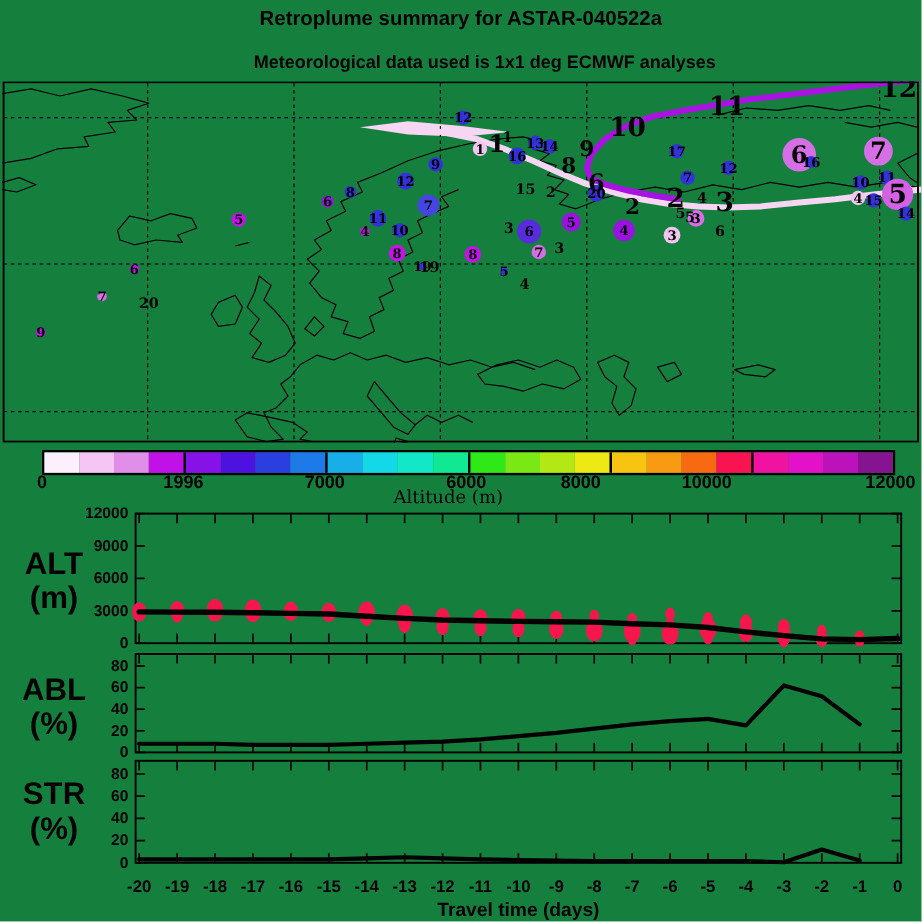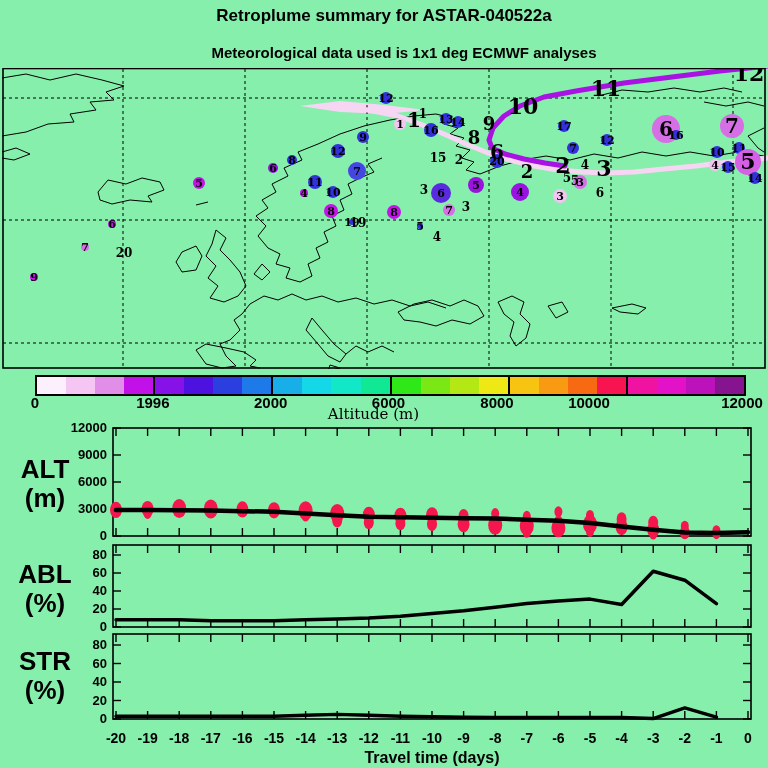--- a/index.html
+++ b/index.html
@@ -1,16 +1,16 @@
 <!DOCTYPE html>
 <html><head>
 <meta charset="utf-8">
 <style>
   html,body{margin:0;padding:0;background:#fff;}
-  .page{position:relative;width:768px;height:768px;background:#86efac;overflow:hidden;
+  .page{position:relative;width:768px;height:768px;background:#15803d;overflow:hidden;
         font-family:"Liberation Sans",sans-serif;}
   .hdr{position:absolute;left:0;width:768px;text-align:center;color:#000;font-weight:bold;}
   #hline1{top:6px;font-size:17px;}
   #hline2{top:26px;font-size:15px;white-space:pre;}
   #hline3{top:44px;font-size:15px;padding-left:20px;}
   #map-svg{position:absolute;left:0;top:68px;}
   #colorbar{position:absolute;left:35px;top:375px;width:707px;height:17px;display:flex;
             border:2px solid #000;box-sizing:content-box;}
   #colorbar .seg{flex:1 1 auto;height:100%;}
   .cb-div{border-left:2px solid #000;}
@@ -281,23 +281,23 @@
       <div class="seg" style="background: rgb(248, 106, 18);"></div>
       <div class="seg" style="background: rgb(248, 20, 80);"></div>
       <div class="seg cb-div" style="background: rgb(240, 18, 160);"></div>
       <div class="seg" style="background: rgb(227, 18, 200);"></div>
       <div class="seg" style="background: rgb(188, 18, 188);"></div>
       <div class="seg" style="background: rgb(134, 20, 144);"></div>
     </div>
   <div id="cb-labels">
       <span class="cb-lab" style="left: 35px;">0</span>
       <span class="cb-lab" style="left: 152.833px;">1996</span>
-      <span class="cb-lab" style="left: 270.667px;">2000</span>
+      <span class="cb-lab" style="left: 270.667px;">7000</span>
       <span class="cb-lab" style="left: 388.5px;">6000</span>
-      <span class="cb-lab" style="left: 497px; text-align: center;">8000</span>
+      <span class="cb-lab" style="left: 484px; text-align: center;">8000</span>
       <span class="cb-lab" style="left: 589px;">10000</span>
       <span class="cb-lab" style="left: 742px;">12000</span>
     </div>
   <div id="cb-title">Altitude (m)</div>
 
   <svg id="panels-svg" width="768" height="345" viewBox="0 0 768 345">
       <g>
         <rect x="113" y="5" width="638" height="108" fill="none" stroke="#000" stroke-width="1.6"></rect>
         <line x1="116" y1="105" x2="116" y2="113" stroke="#000" stroke-width="1.4"></line>
         <line x1="116" y1="5" x2="116" y2="13" stroke="#000" stroke-width="1.4"></line>

